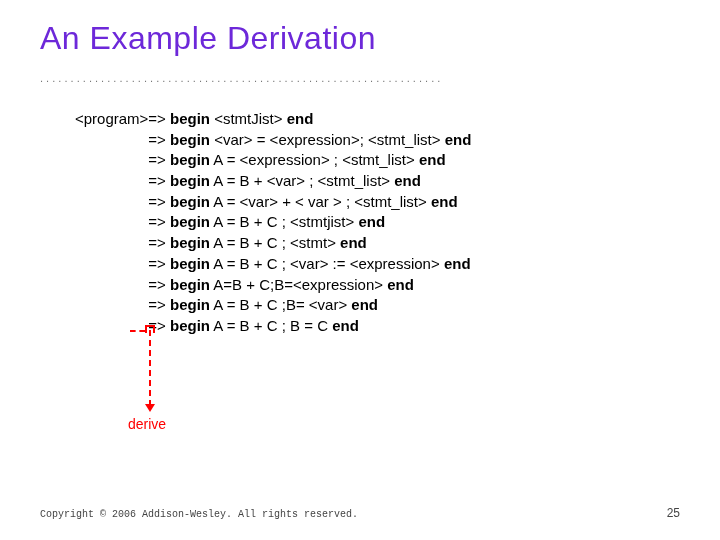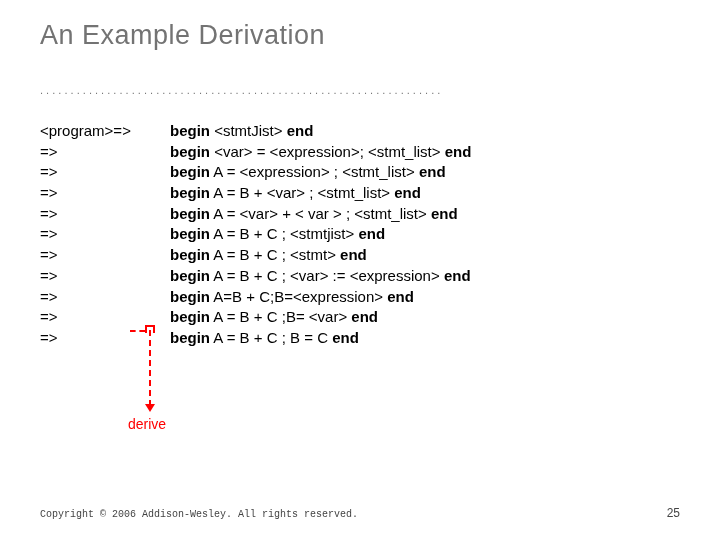--- a/index.html
+++ b/index.html
@@ -11,25 +11,25 @@
     position: relative;
     overflow: hidden;
   }
   .slide {
     width: 100%;
     height: 100%;
     padding: 20px 40px 20px 40px;
     position: relative;
   }
   .title {
-    color: #737373;
-    font-size: 27px;
+    color: #6d28d9;
+    font-size: 32px;
     font-weight: normal;
     letter-spacing: 0.5px;
-    margin-bottom: 32px;
+    margin-bottom: 14px;
     font-family: "Lucida Sans", "Lucida Grande", sans-serif;
   }
   .rule {
     margin: 0 0 24px 0;
     height: 14px;
     display: flex;
     align-items: center;
   }
   .rule span {
     flex: 0 0 auto;
@@ -37,21 +37,21 @@
     font-size: 11px;
     letter-spacing: 0px;
   }
   .content {
     font-size: 15px;
     color: #000000;
     line-height: 1.38;
     font-family: "Lucida Sans", "Lucida Grande", Verdana, sans-serif;
   }
   .line { white-space: pre; }
-  .arrow-col { display: inline-block; }
+  .arrow-col { display: inline-block; text-align: right; }
   .w-first { width: 130px; }
   .w-rest { width: 130px; }
   .bold { font-weight: bold; }
   .arrow-annot {
     position: absolute;
     left: 149px;
     top: 330px;
     width: 2px;
     height: 76px;
     border-left: 2px dashed #ff0000;

